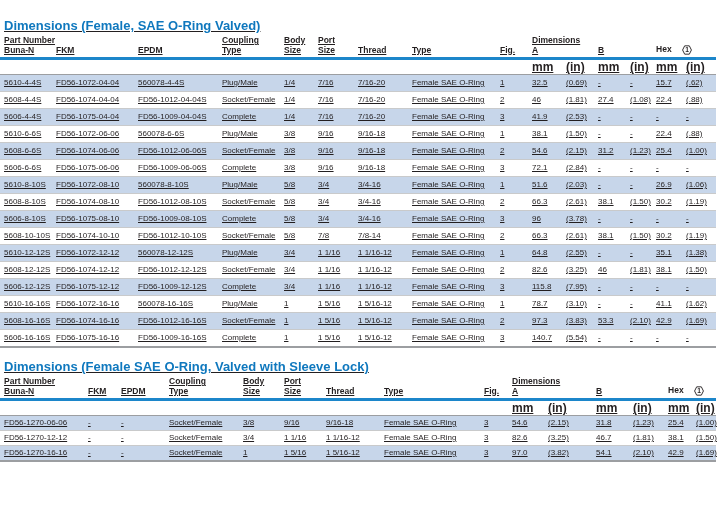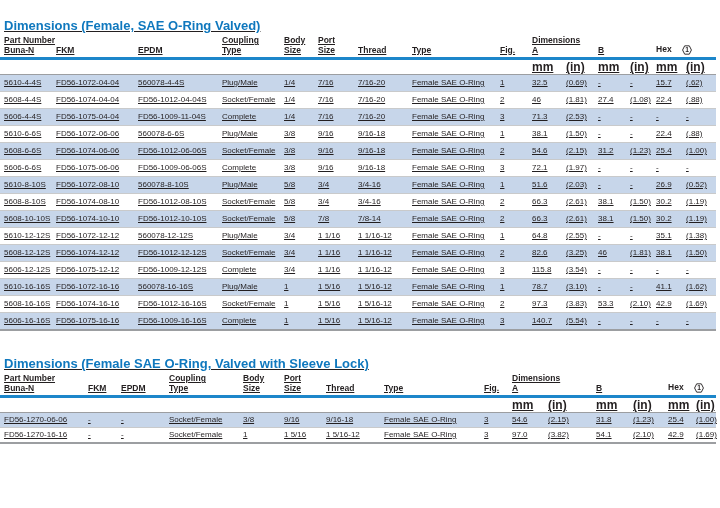--- a/index.html
+++ b/index.html
@@ -10,21 +10,21 @@
   html,body{margin:0;padding:0;}
   body{
     width:720px;height:508px;background:#fff;color:var(--ink);
     font-family:"Liberation Sans","DejaVu Sans",sans-serif;overflow:hidden;
   }
   .page{padding-top:19px;text-decoration:underline;}
   h2.section-title{
     margin:0 0 3px 4px;font-size:13px;line-height:14px;font-weight:bold;
     color:var(--title-blue);white-space:nowrap;
   }
-  .section2 h2.section-title{margin-top:26px;}
+  .section2 h2.section-title{margin-top:12px;}
   table.spec{
     width:616px;border-collapse:collapse;table-layout:fixed;
     border-bottom:2px solid var(--rule-gray);
   }
   table.spec th, table.spec td{
     padding:0 2px 0 0;white-space:nowrap;overflow:visible;text-align:left;
   }
   table.spec th:first-child, table.spec td:first-child{padding-left:4px;}
   tr.main-hdr th{
     vertical-align:bottom;font-size:8.5px;line-height:9.5px;font-weight:bold;
@@ -159,28 +159,28 @@
             <td>46</td>
             <td>(1.81)</td>
             <td>27.4</td>
             <td>(1.08)</td>
             <td>22.4</td>
             <td>(.88)</td>
           </tr>
           <tr>
             <td>5606-4-4S</td>
             <td>FD56-1075-04-04</td>
-            <td>FD56-1009-11-04S</td>
+            <td>FD56-1009-04-04S</td>
             <td>Complete</td>
             <td>1/4</td>
             <td>7/16</td>
             <td>7/16-20</td>
             <td>Female SAE O-Ring</td>
             <td>3</td>
-            <td>71.3</td>
+            <td>41.9</td>
             <td>(2.53)</td>
             <td>-</td>
             <td>-</td>
             <td>-</td>
             <td>-</td>
           </tr>
           <tr>
             <td>5610-6-6S</td>
             <td>FD56-1072-06-06</td>
             <td>560078-6-6S</td>
@@ -218,61 +218,78 @@
             <td>5606-6-6S</td>
             <td>FD56-1075-06-06</td>
             <td>FD56-1009-06-06S</td>
             <td>Complete</td>
             <td>3/8</td>
             <td>9/16</td>
             <td>9/16-18</td>
             <td>Female SAE O-Ring</td>
             <td>3</td>
             <td>72.1</td>
-            <td>(1.97)</td>
+            <td>(2.84)</td>
             <td>-</td>
             <td>-</td>
             <td>-</td>
             <td>-</td>
           </tr>
           <tr>
             <td>5610-8-10S</td>
             <td>FD56-1072-08-10</td>
             <td>560078-8-10S</td>
             <td>Plug/Male</td>
             <td>5/8</td>
             <td>3/4</td>
             <td>3/4-16</td>
             <td>Female SAE O-Ring</td>
             <td>1</td>
             <td>51.6</td>
             <td>(2.03)</td>
             <td>-</td>
             <td>-</td>
             <td>26.9</td>
-            <td>(0.52)</td>
+            <td>(1.06)</td>
           </tr>
           <tr>
             <td>5608-8-10S</td>
             <td>FD56-1074-08-10</td>
             <td>FD56-1012-08-10S</td>
             <td>Socket/Female</td>
             <td>5/8</td>
             <td>3/4</td>
             <td>3/4-16</td>
             <td>Female SAE O-Ring</td>
             <td>2</td>
             <td>66.3</td>
             <td>(2.61)</td>
             <td>38.1</td>
             <td>(1.50)</td>
             <td>30.2</td>
             <td>(1.19)</td>
           </tr>
           <tr>
+            <td>5606-8-10S</td>
+            <td>FD56-1075-08-10</td>
+            <td>FD56-1009-08-10S</td>
+            <td>Complete</td>
+            <td>5/8</td>
+            <td>3/4</td>
+            <td>3/4-16</td>
+            <td>Female SAE O-Ring</td>
+            <td>3</td>
+            <td>96</td>
+            <td>(3.78)</td>
+            <td>-</td>
+            <td>-</td>
+            <td>-</td>
+            <td>-</td>
+          </tr>
+          <tr>
             <td>5608-10-10S</td>
             <td>FD56-1074-10-10</td>
             <td>FD56-1012-10-10S</td>
             <td>Socket/Female</td>
             <td>5/8</td>
             <td>7/8</td>
             <td>7/8-14</td>
             <td>Female SAE O-Ring</td>
             <td>2</td>
             <td>66.3</td>
@@ -320,21 +337,21 @@
             <td>5606-12-12S</td>
             <td>FD56-1075-12-12</td>
             <td>FD56-1009-12-12S</td>
             <td>Complete</td>
             <td>3/4</td>
             <td>1 1/16</td>
             <td>1 1/16-12</td>
             <td>Female SAE O-Ring</td>
             <td>3</td>
             <td>115.8</td>
-            <td>(3.54)</td>
+            <td>(7.95)</td>
             <td>-</td>
             <td>-</td>
             <td>-</td>
             <td>-</td>
           </tr>
           <tr>
             <td>5610-16-16S</td>
             <td>FD56-1072-16-16</td>
             <td>560078-16-16S</td>
             <td>Plug/Male</td>
@@ -480,20 +497,37 @@
             <td>Female SAE O-Ring</td>
             <td>3</td>
             <td>54.6</td>
             <td>(2.15)</td>
             <td>31.8</td>
             <td>(1.23)</td>
             <td>25.4</td>
             <td>(1.00)</td>
           </tr>
           <tr>
+            <td>FD56-1270-12-12</td>
+            <td>-</td>
+            <td>-</td>
+            <td>Socket/Female</td>
+            <td>3/4</td>
+            <td>1 1/16</td>
+            <td>1 1/16-12</td>
+            <td>Female SAE O-Ring</td>
+            <td>3</td>
+            <td>82.6</td>
+            <td>(3.25)</td>
+            <td>46.7</td>
+            <td>(1.81)</td>
+            <td>38.1</td>
+            <td>(1.50)</td>
+          </tr>
+          <tr>
             <td>FD56-1270-16-16</td>
             <td>-</td>
             <td>-</td>
             <td>Socket/Female</td>
             <td>1</td>
             <td>1 5/16</td>
             <td>1 5/16-12</td>
             <td>Female SAE O-Ring</td>
             <td>3</td>
             <td>97.0</td>

